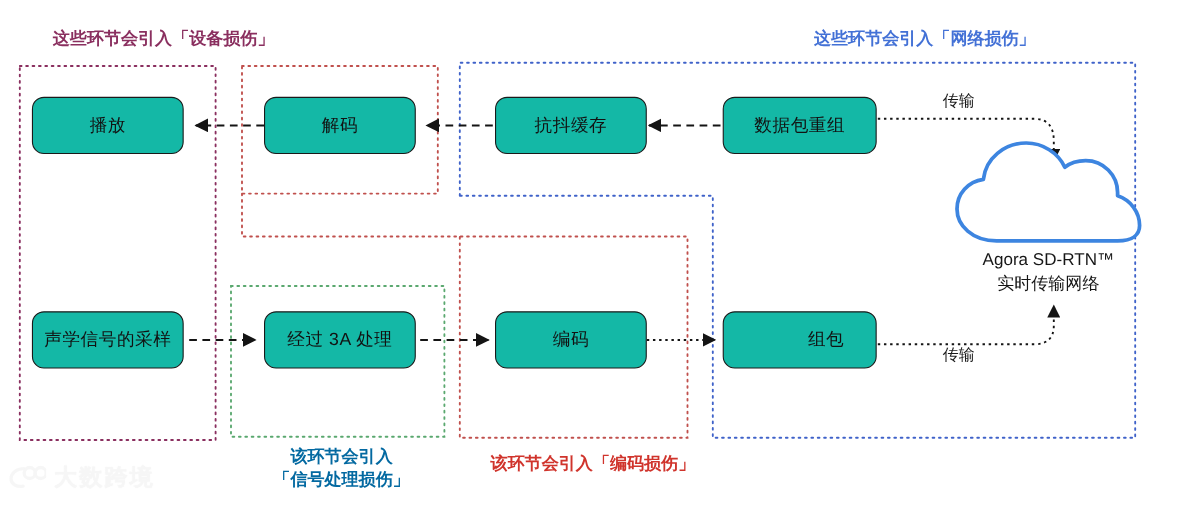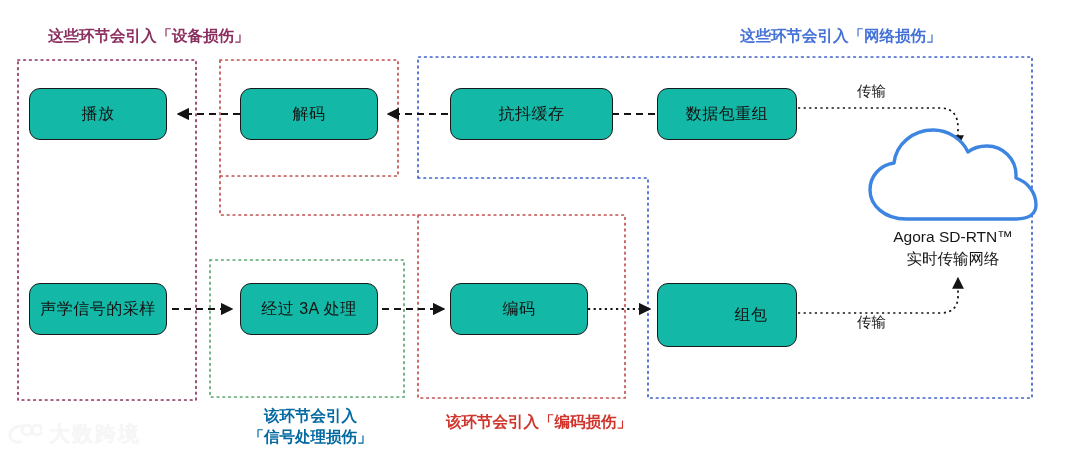--- a/index.html
+++ b/index.html
@@ -104,41 +104,41 @@
   </svg>
 
   <div class="node" style="left:29px;  top:88px;  width:138px; height:52px;">
     <span>播放</span>
   </div>
 
   <div class="node" style="left:240px; top:88px;  width:138px; height:52px;">
     <span>解码</span>
   </div>
 
-  <div class="node" style="left:450px; top:88px;  width:163px; height:52px;">
+  <div class="node" style="left:450px; top:88px;  width:138px; height:52px;">
     <span>抗抖缓存</span>
   </div>
 
   <div class="node" style="left:657px; top:88px;  width:140px; height:52px;">
     <span>数据包重组</span>
   </div>
 
   <div class="node" style="left:29px;  top:283px; width:138px; height:52px;">
     <span>声学信号的采样</span>
   </div>
 
   <div class="node" style="left:240px; top:283px; width:138px; height:52px;">
     <span>经过 3A 处理</span>
   </div>
 
   <div class="node" style="left:450px; top:283px; width:138px; height:52px;">
     <span>编码</span>
   </div>
 
-  <div class="node" style="left:657px; top:283px; width:140px; height:64px;padding-left:48px;">
+  <div class="node" style="left:657px; top:283px; width:140px; height:52px;padding-left:48px;">
     <span>组包</span>
   </div>
 
   <div class="cloudlabel" style="left:833px; top:226px;">
     <span>Agora SD-RTN™</span>
     <span>实时传输网络</span>
   </div>
 
   <div class="edgelabel" style="left:857px; top:82px;">传输</div>
   <div class="edgelabel" style="left:857px; top:313px;">传输</div>

